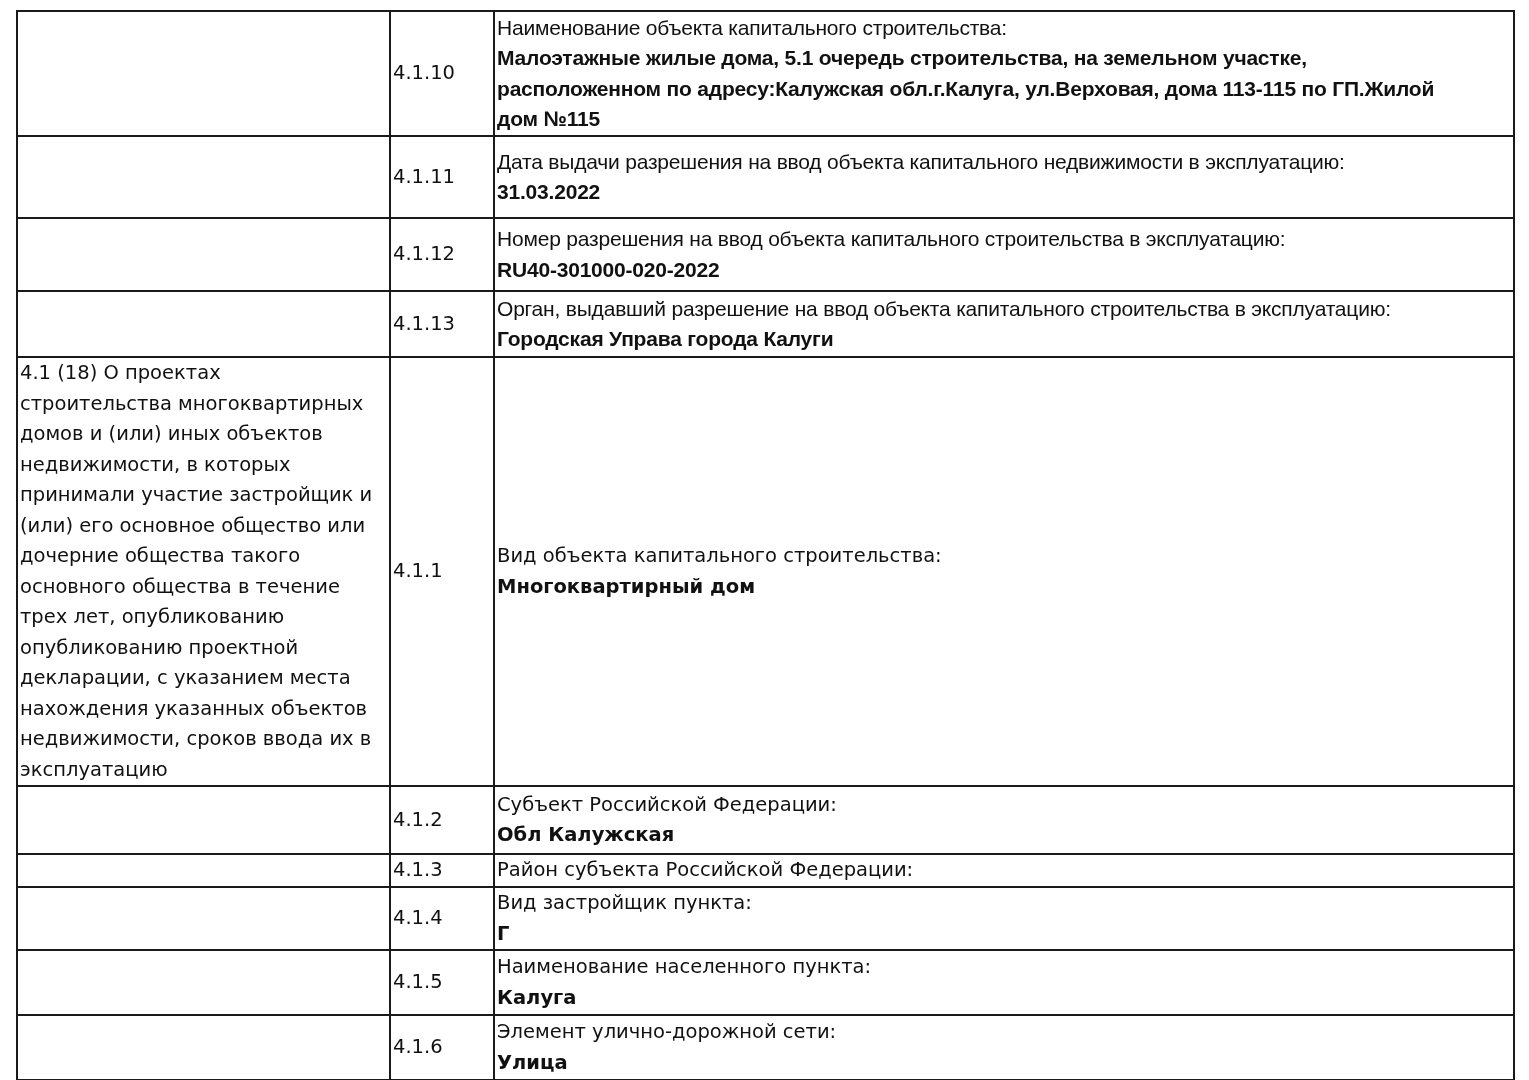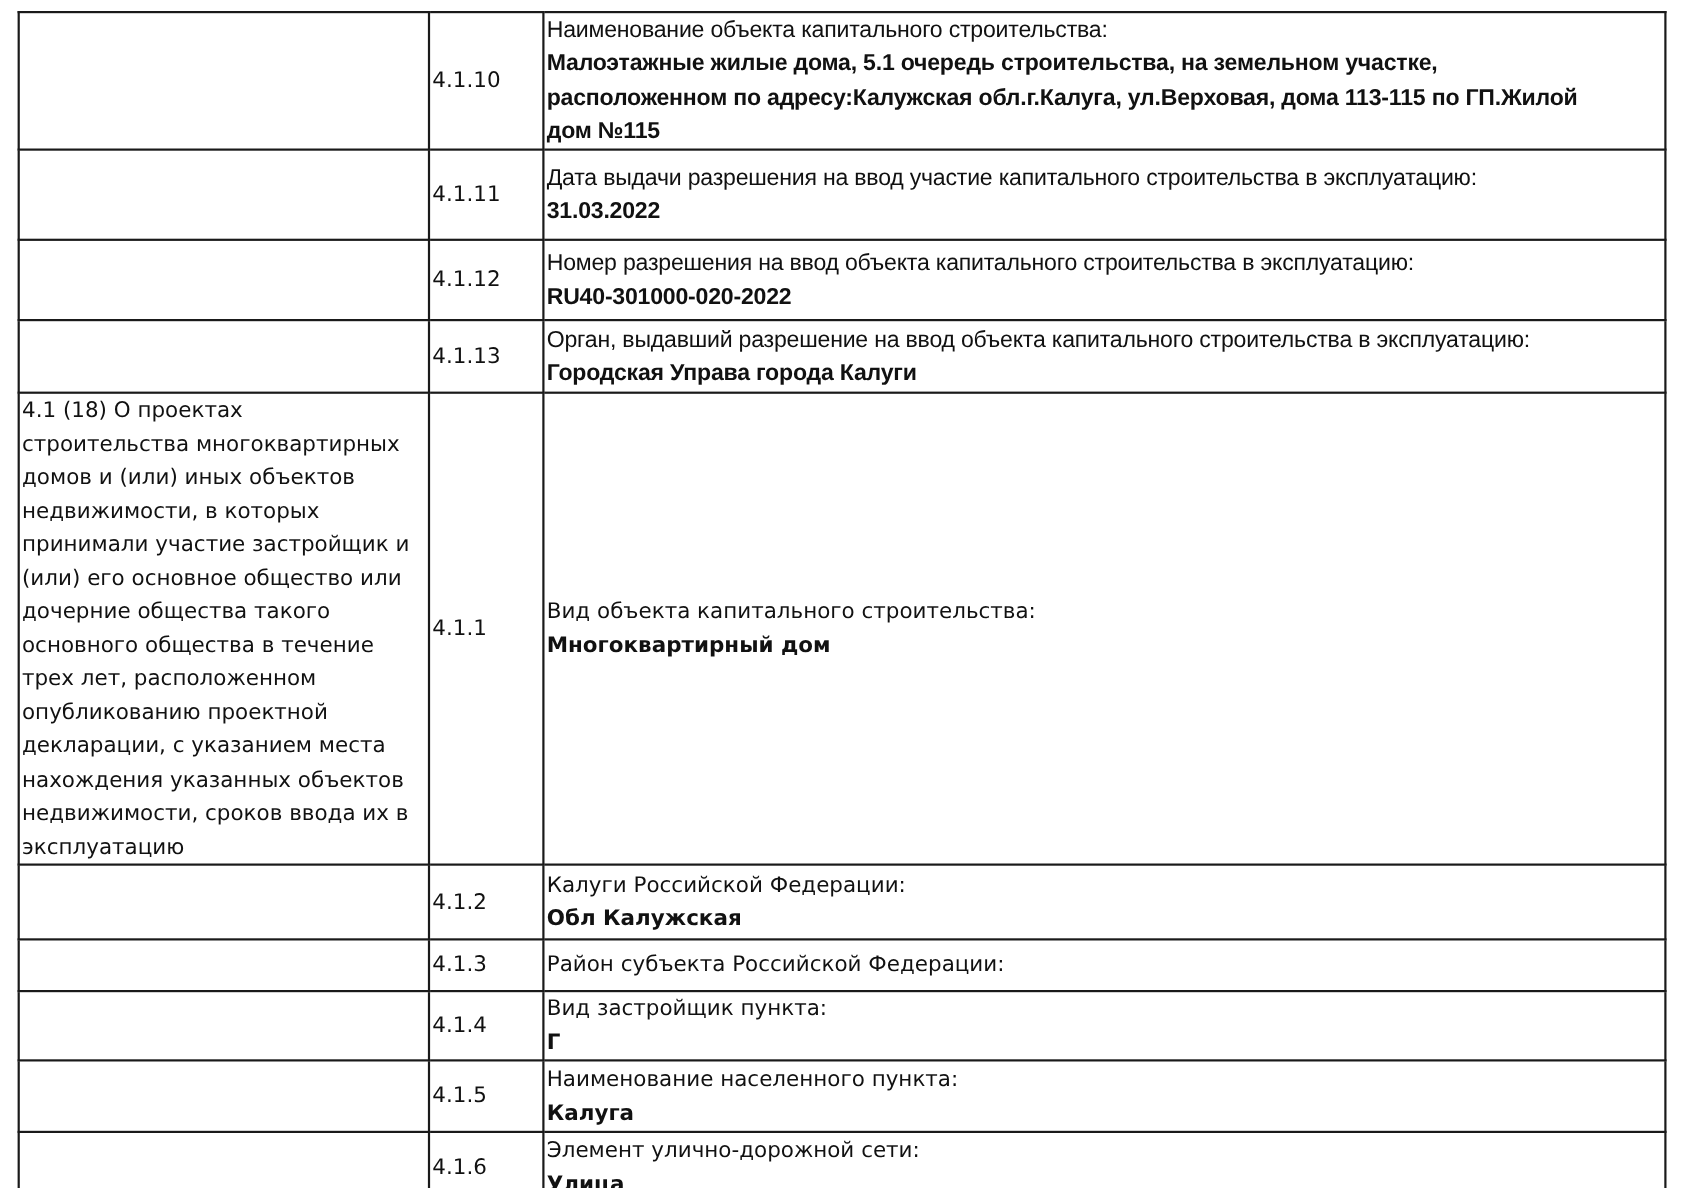--- a/index.html
+++ b/index.html
@@ -37,21 +37,21 @@
         <span class="val">Малоэтажные жилые дома, 5.1 очередь строительства, на земельном участке,</span>
         <span class="val">расположенном по адресу:Калужская обл.г.Калуга, ул.Верховая, дома 113-115 по ГП.Жилой</span>
         <span class="val">дом №115</span>
       </td>
     </tr>
 
     <tr style="height:82px">
       <td></td>
       <td class="num">4.1.11</td>
       <td class="cond">
-        <span class="lbl">Дата выдачи разрешения на ввод участие капитального строительства в эксплуатацию:</span>
+        <span class="lbl">Дата выдачи разрешения на ввод объекта капитального недвижимости в эксплуатацию:</span>
         <span class="val">31.03.2022</span>
       </td>
     </tr>
 
     <tr style="height:73px">
       <td></td>
       <td class="num">4.1.12</td>
       <td class="cond">
         <span class="lbl">Номер разрешения на ввод объекта капитального строительства в эксплуатацию:</span>
         <span class="val">RU40-301000-020-2022</span>
@@ -70,44 +70,44 @@
     <tr style="height:347px">
       <td class="sec">
         <span class="lbl">4.1 (18) О проектах</span>
         <span class="lbl">строительства многоквартирных</span>
         <span class="lbl">домов и (или) иных объектов</span>
         <span class="lbl">недвижимости, в которых</span>
         <span class="lbl">принимали участие застройщик и</span>
         <span class="lbl">(или) его основное общество или</span>
         <span class="lbl">дочерние общества такого</span>
         <span class="lbl">основного общества в течение</span>
-        <span class="lbl">трех лет, расположенном</span>
+        <span class="lbl">трех лет, опубликованию</span>
         <span class="lbl">опубликованию проектной</span>
         <span class="lbl">декларации, с указанием места</span>
         <span class="lbl">нахождения указанных объектов</span>
         <span class="lbl">недвижимости, сроков ввода их в</span>
         <span class="lbl">эксплуатацию</span>
       </td>
       <td class="num">4.1.1</td>
       <td>
         <span class="lbl">Вид объекта капитального строительства:</span>
         <span class="val">Многоквартирный дом</span>
       </td>
     </tr>
 
     <tr style="height:68px">
       <td></td>
       <td class="num">4.1.2</td>
       <td>
-        <span class="lbl">Калуги Российской Федерации:</span>
+        <span class="lbl">Субъект Российской Федерации:</span>
         <span class="val">Обл Калужская</span>
       </td>
     </tr>
 
-    <tr style="height:47px">
+    <tr style="height:33px">
       <td></td>
       <td class="num">4.1.3</td>
       <td>
         <span class="lbl">Район субъекта Российской Федерации:</span>
       </td>
     </tr>
 
     <tr style="height:46px">
       <td></td>
       <td class="num">4.1.4</td>

